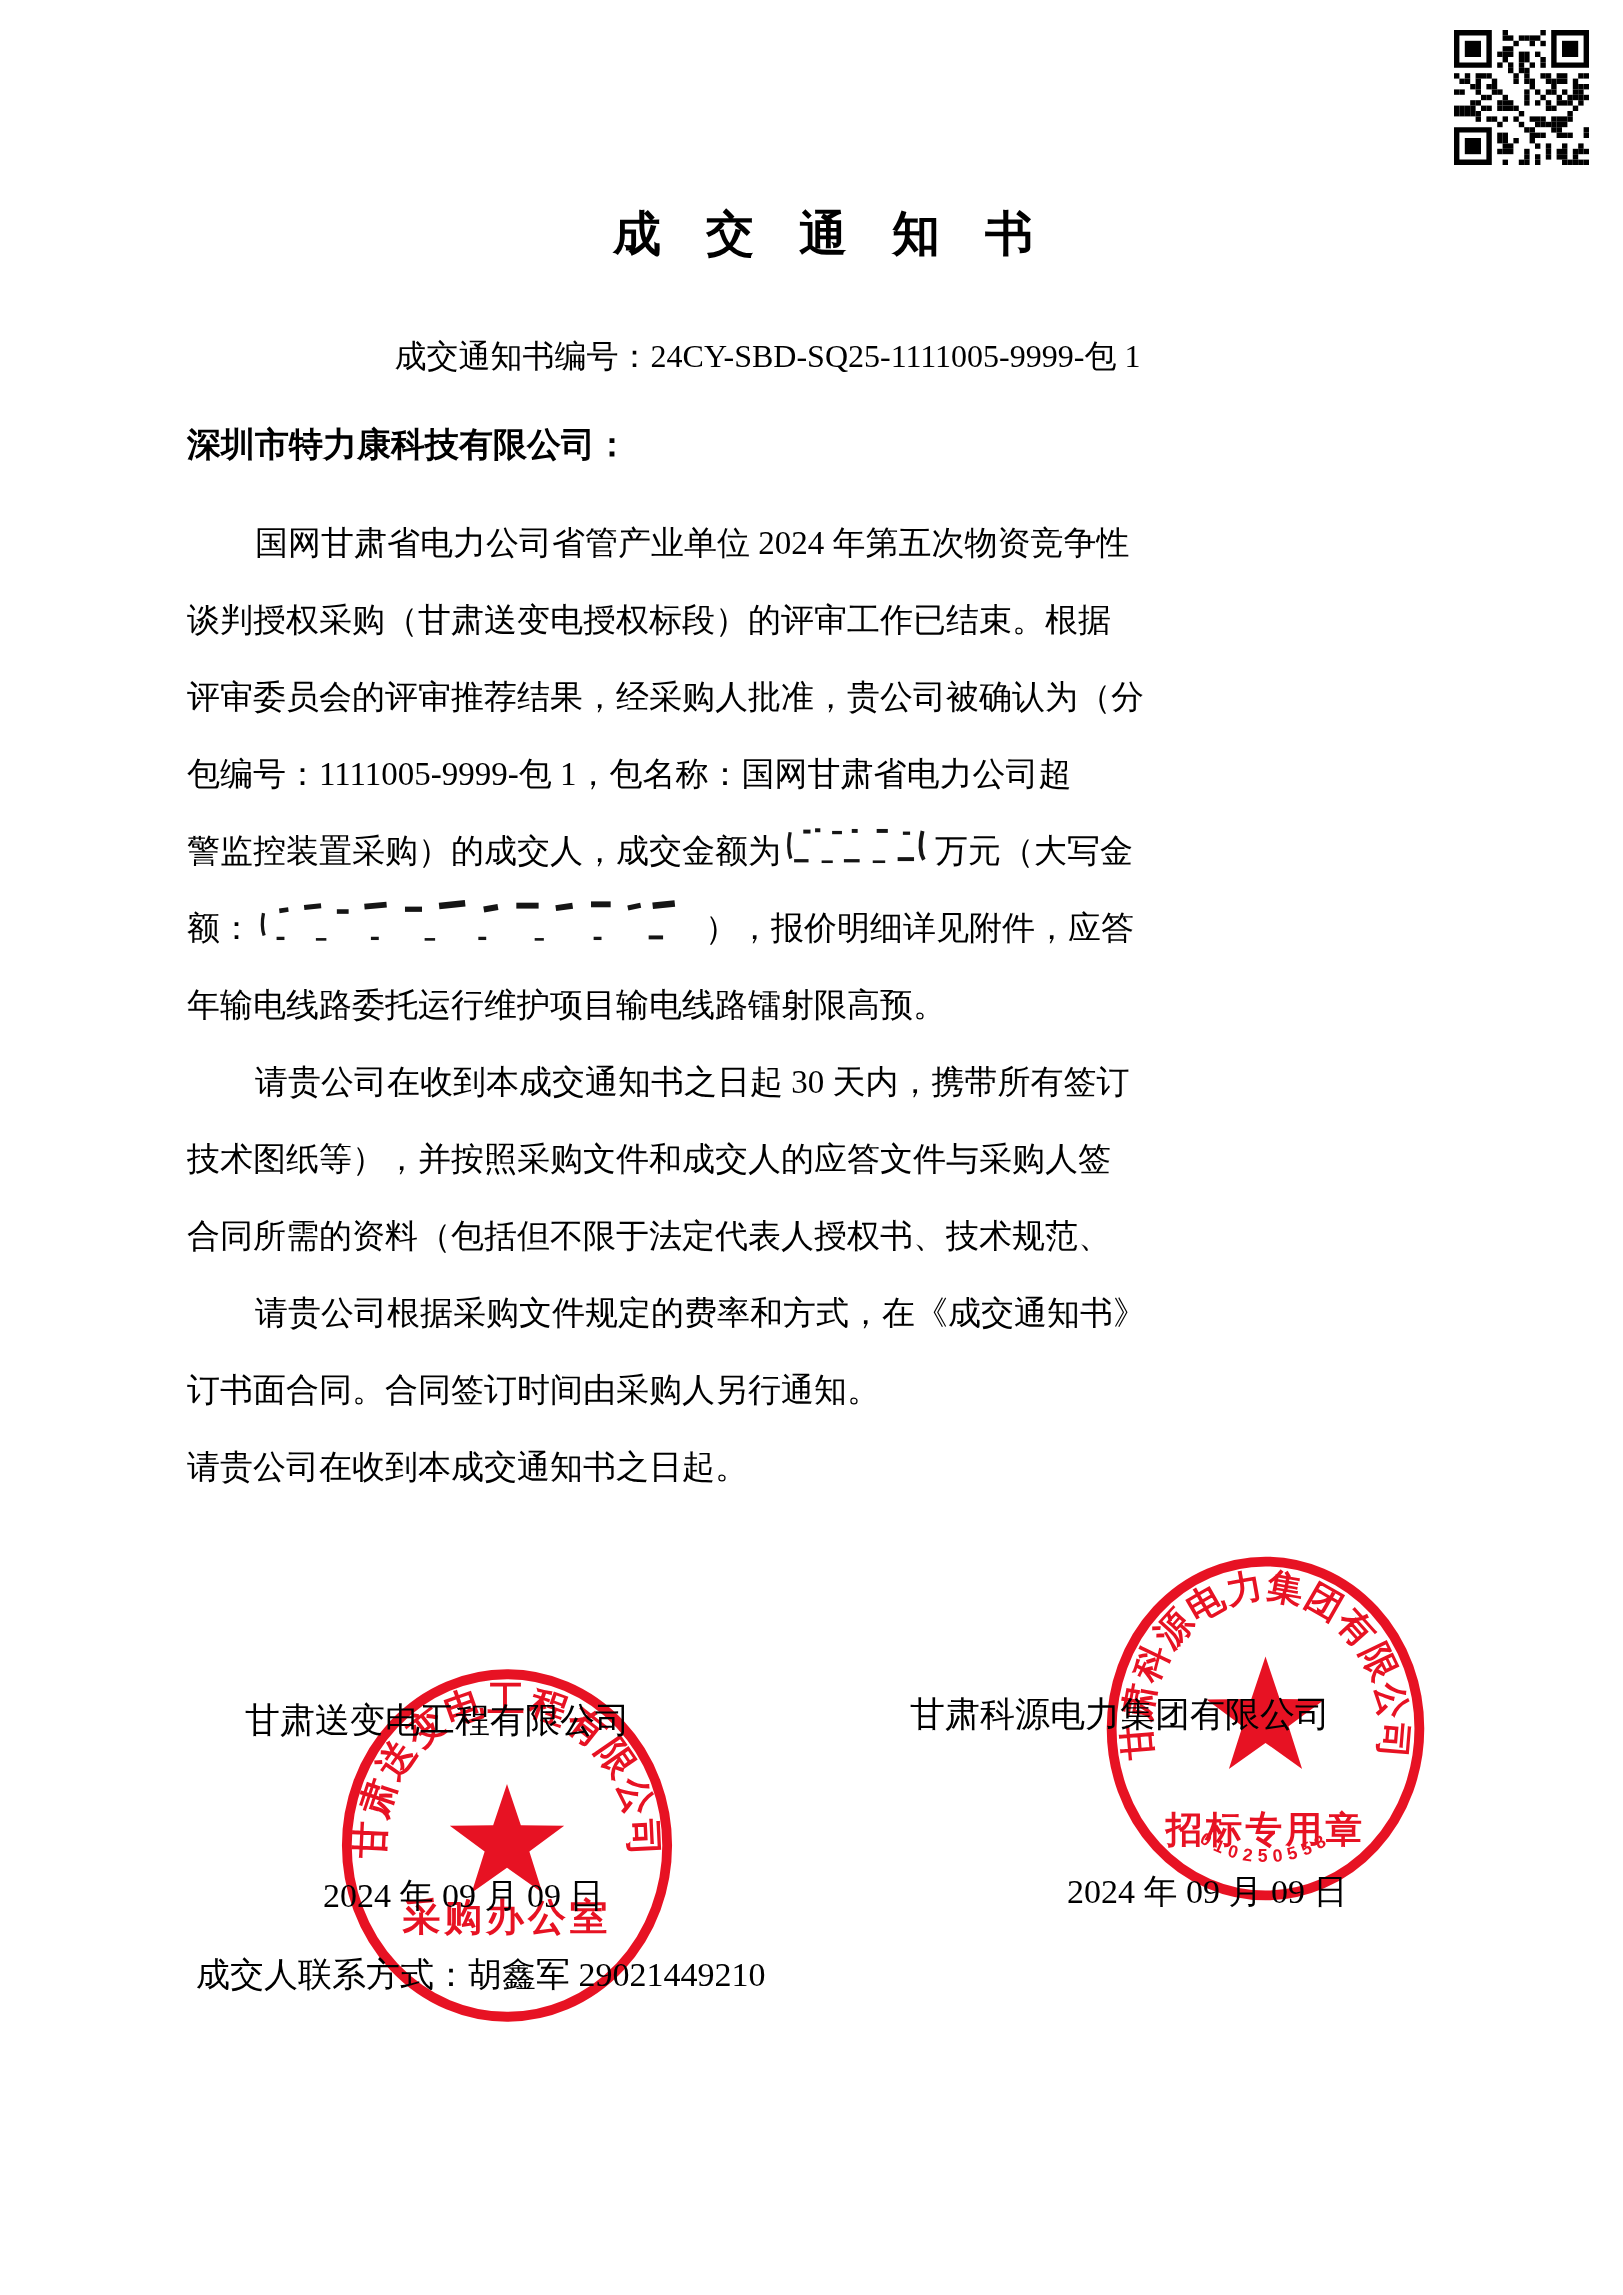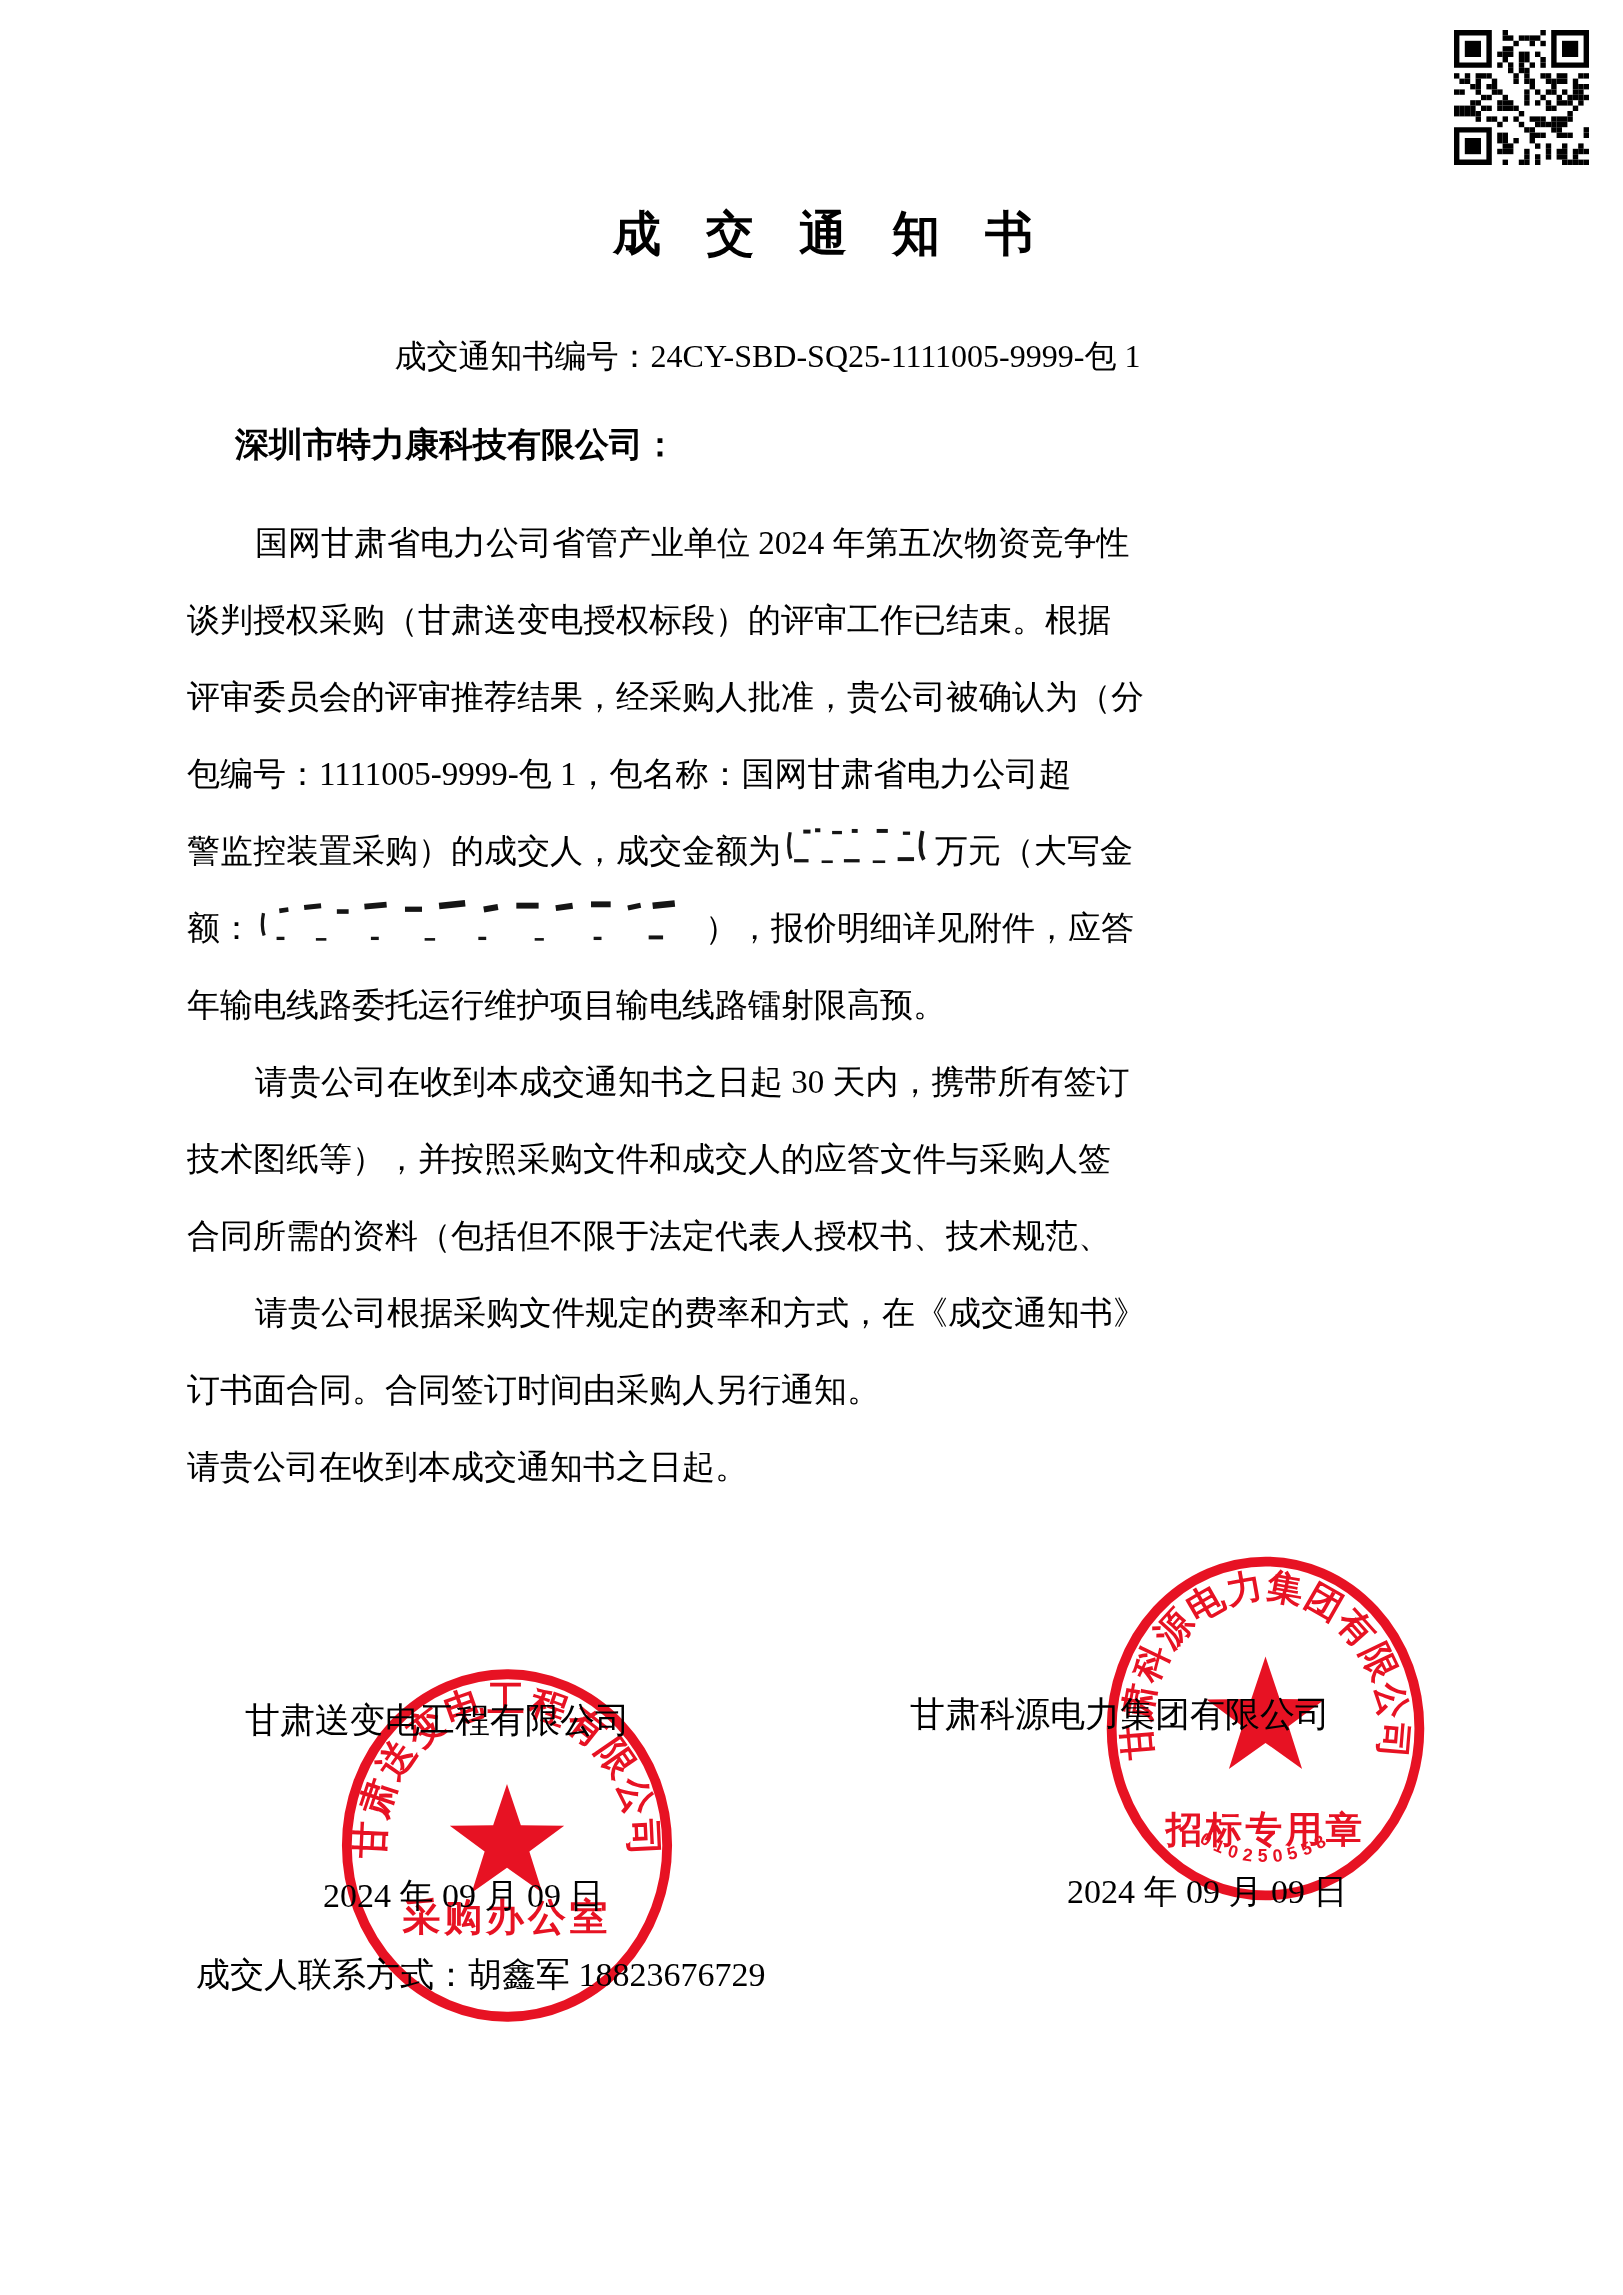--- a/index.html
+++ b/index.html
@@ -27,21 +27,21 @@
   
   .notice-no{
     position:absolute;top:335px;left:0;width:100%;
     text-align:center;
     padding-right:88px;box-sizing:border-box;
     font-size:32px;white-space:nowrap;
   }
   
   .addressee{
     position:absolute;top:422px;left:187px;
-    font-size:34px;font-weight:700;white-space:nowrap;margin-left:48px;
+    font-size:34px;font-weight:700;white-space:nowrap;
   }
   
   .body-text{
     position:absolute;top:505px;left:187px;width:1253px;
     font-size:33px;
   }
   .line{height:77px;line-height:77px;white-space:nowrap;}
   .indent{text-indent:68px;}
   .b{font-weight:400;}
   .redact{
@@ -338,21 +338,21 @@
     <div class="line">合同所需的资料（包括但不限于法定代表人授权书、技术规范、</div>
     <div class="line indent">请贵公司根据采购文件规定的费率和方式，在《成交通知书》</div>
     <div class="line">订书面合同。合同签订时间由采购人另行通知。</div>
     <div class="line">请贵公司在收到本成交通知书之日起。</div>
   </div>
 
   <div class="sig-company left">甘肃送变电工程有限公司</div>
   <div class="sig-company right">甘肃科源电力集团有限公司</div>
   <div class="sig-date left">2024 年 09 月 09 日</div>
   <div class="sig-date right">2024 年 09 月 09 日</div>
-  <div class="contact">成交人联系方式：胡鑫军 18823676729</div>
+  <div class="contact">成交人联系方式：胡鑫军 29021449210</div>
 
   <div class="stamp stamp-left">
     <svg viewBox="0 0 510 540">
       <defs>
         <path id="arcL" d="M 99 388 A 190 205 0 1 1 411 388" fill="none"></path>
       </defs>
       <g fill="#e60012">
         <ellipse cx="255" cy="270" rx="245" ry="262" fill="none" stroke-width="15" stroke="#e60012"></ellipse>
         <text font-size="57" letter-spacing="3">
           <textPath href="#arcL" startOffset="50%" text-anchor="middle">甘肃送变电工程有限公司</textPath>

